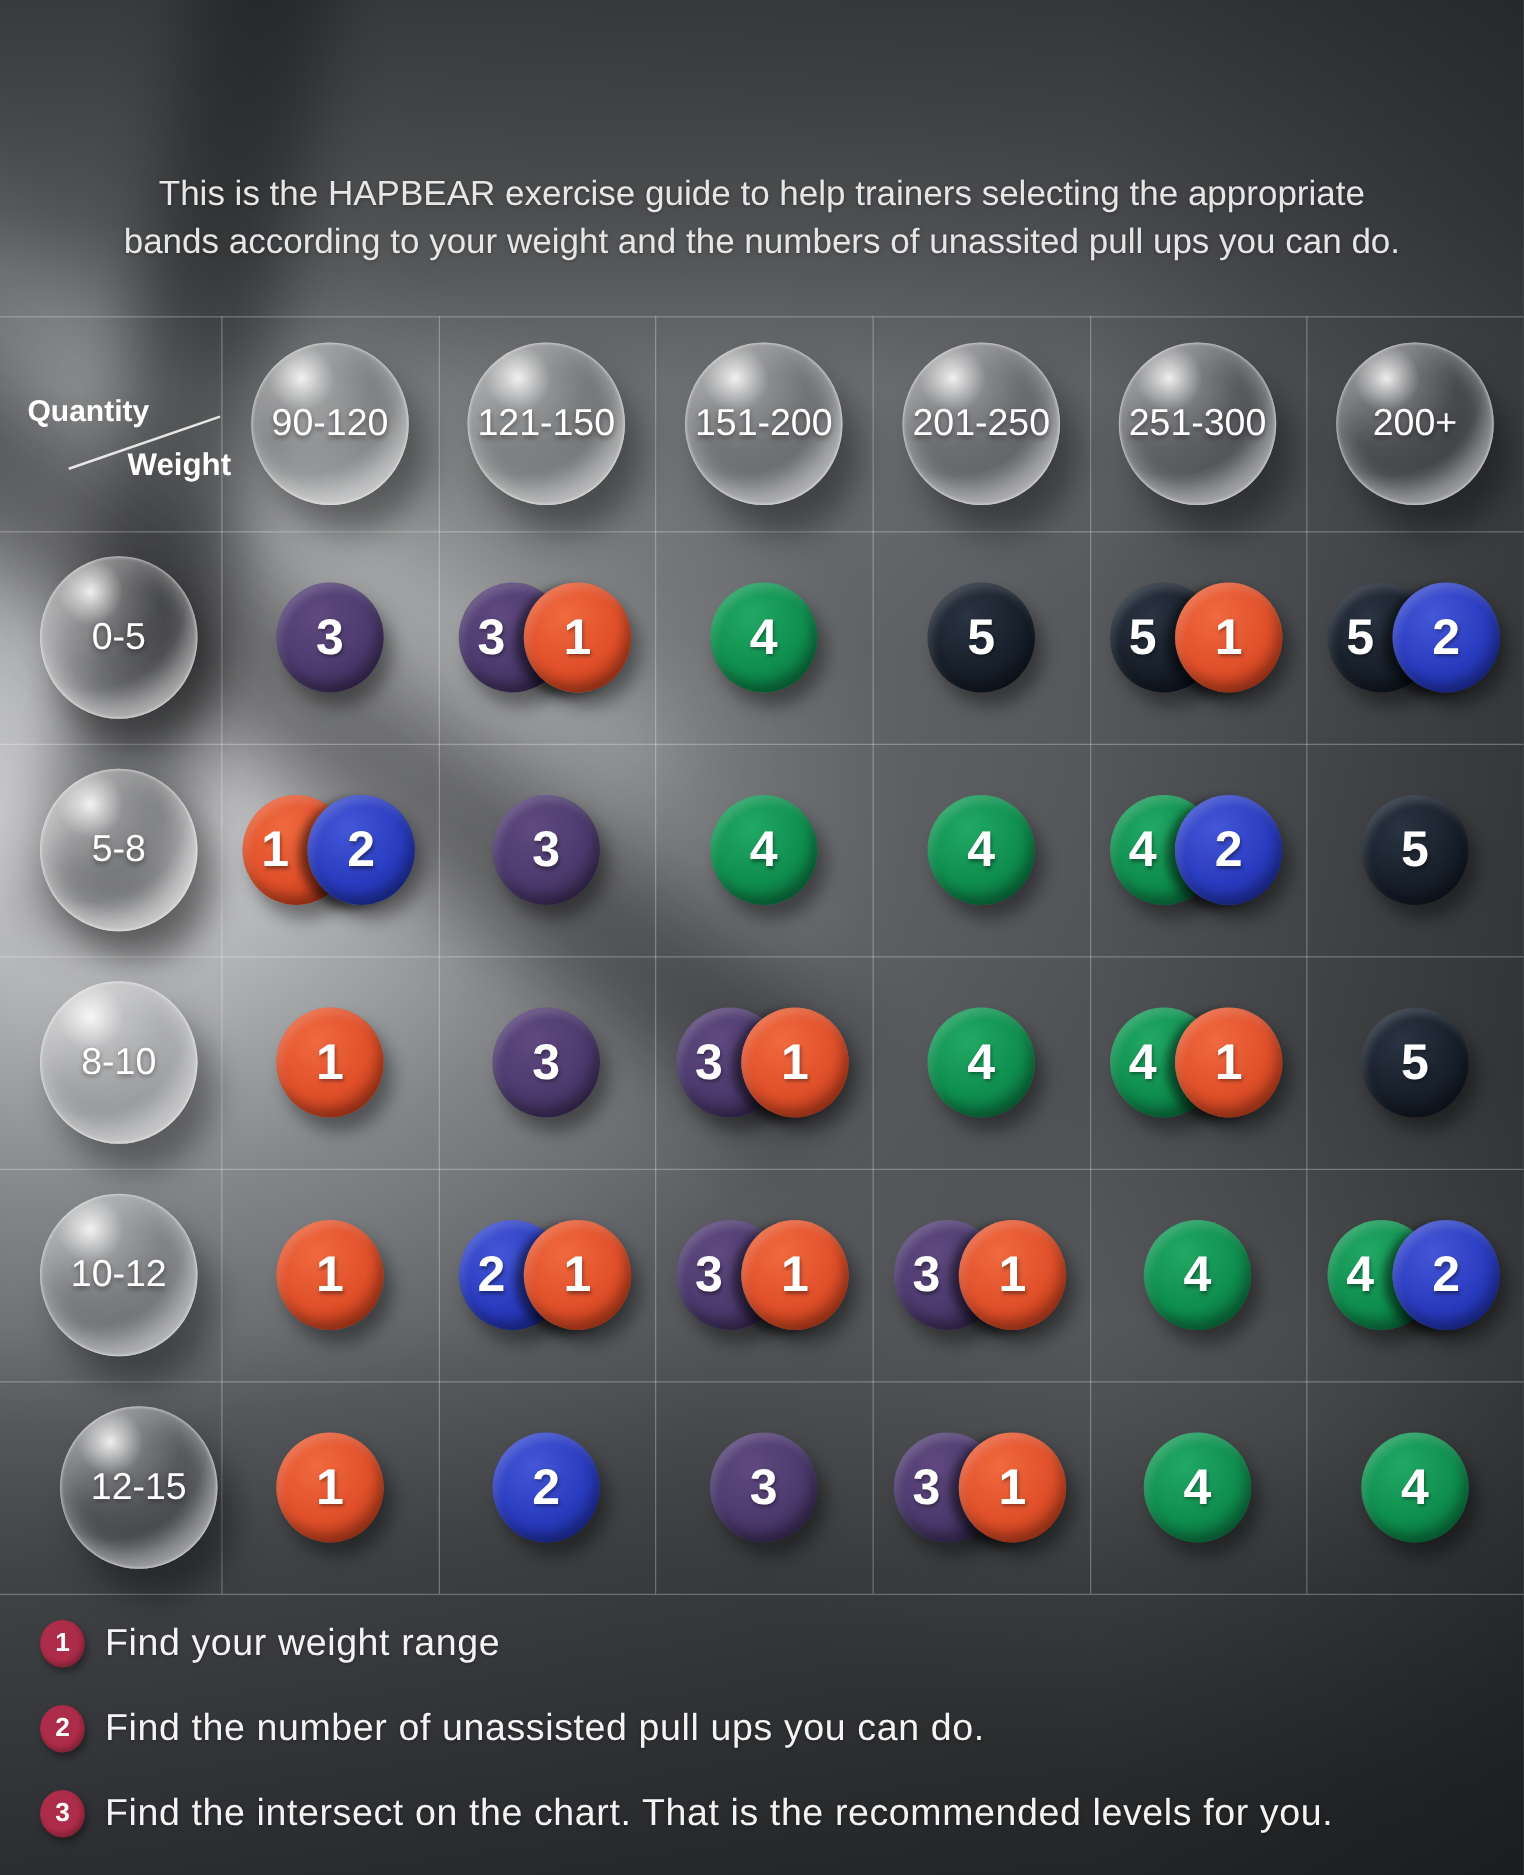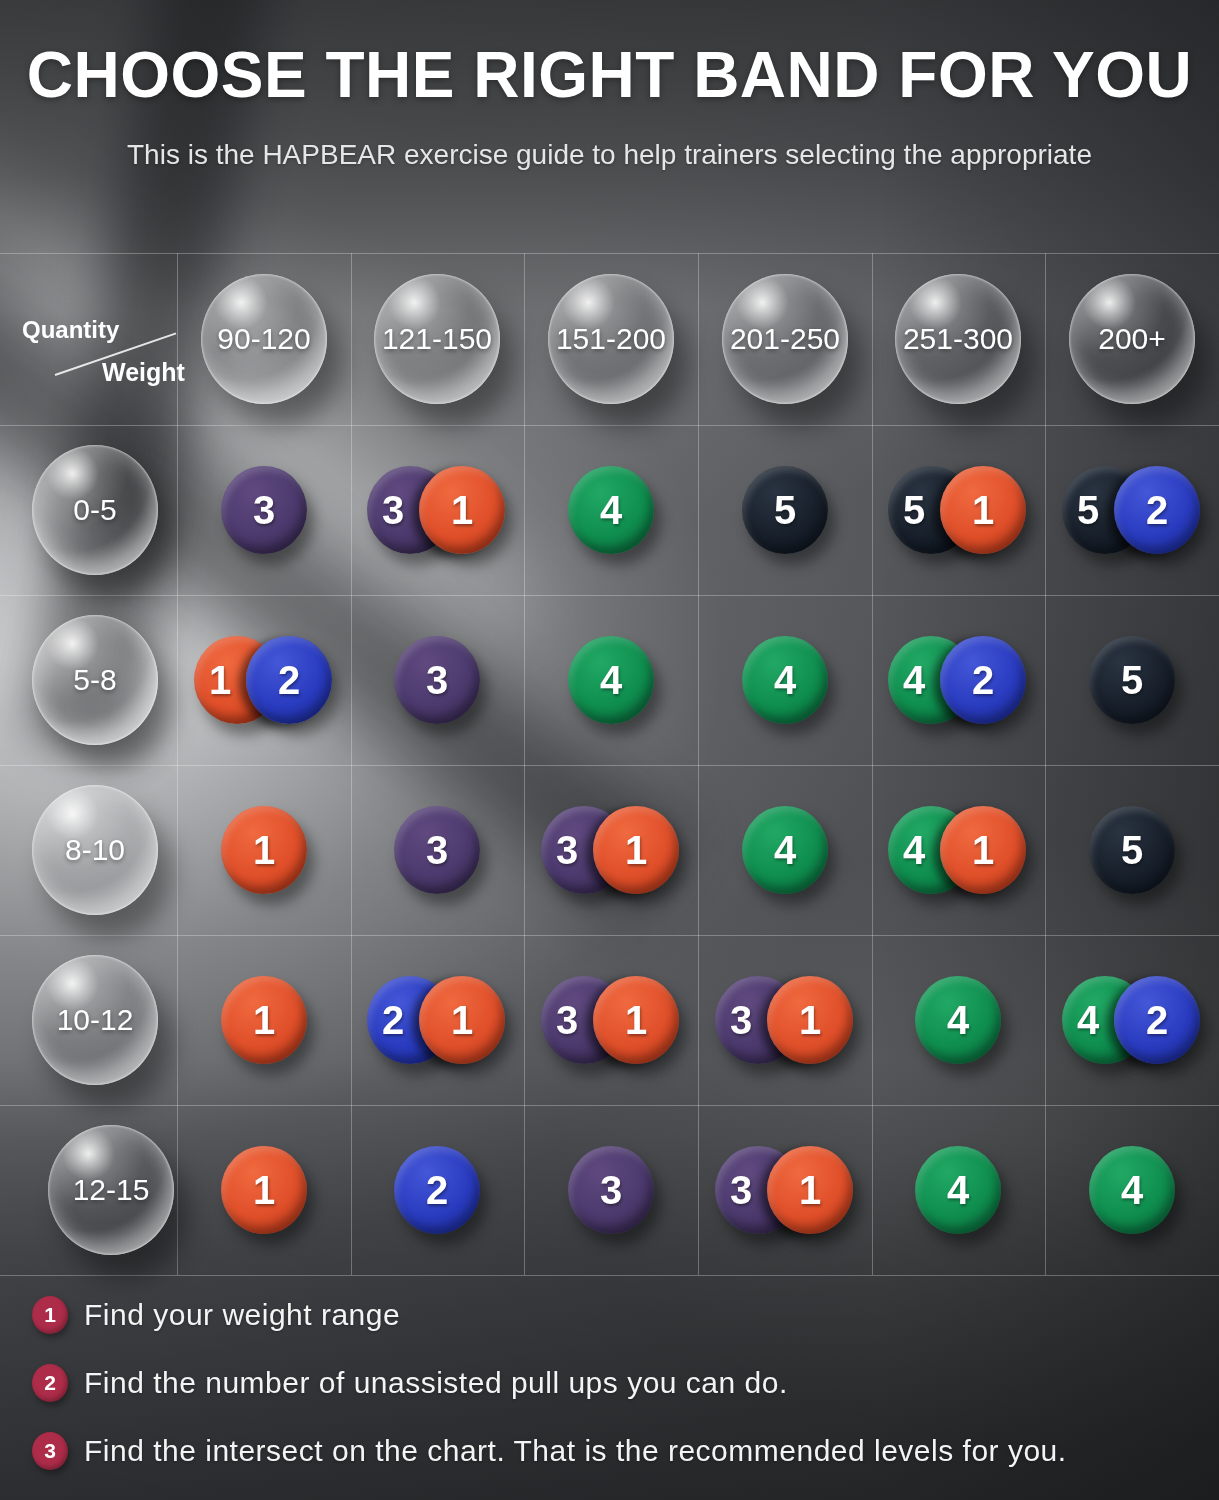--- a/index.html
+++ b/index.html
@@ -92,23 +92,23 @@
 <div class="canvas">
 
   <div class="bg-base"></div>
   <div class="light-streak"></div>
   <div class="shadow-bar-v"></div>
   <div class="shadow-bar-d"></div>
   <div class="bg-top"></div>
   <div class="bg-right"></div>
   <div class="bg-bottom"></div>
 
-  <h1 class="title">CHOOSE THE RIGHT BAND FOR YOU</h1>
   <div class="subtitle">
     <div>This is the HAPBEAR exercise guide to help trainers selecting the appropriate</div>
+    <div>bands according to your weight and the numbers of unassited pull ups you can do.</div>
   </div>
 
   <span class="axis-quantity">Quantity</span>
   <div class="axis-line"></div>
   <span class="axis-weight">Weight</span>
 
   <div>
       <div class="h-line" style="top: 253px;"></div>
       <div class="h-line" style="top: 425px;"></div>
       <div class="h-line" style="top: 595px;"></div>

